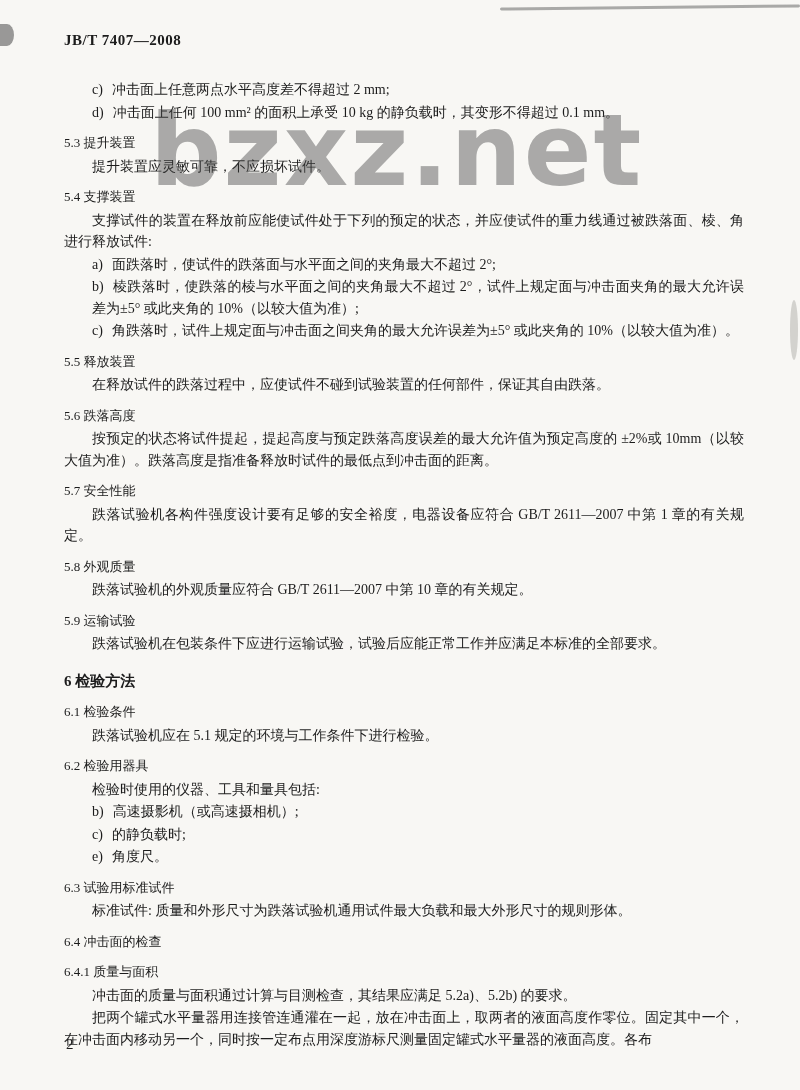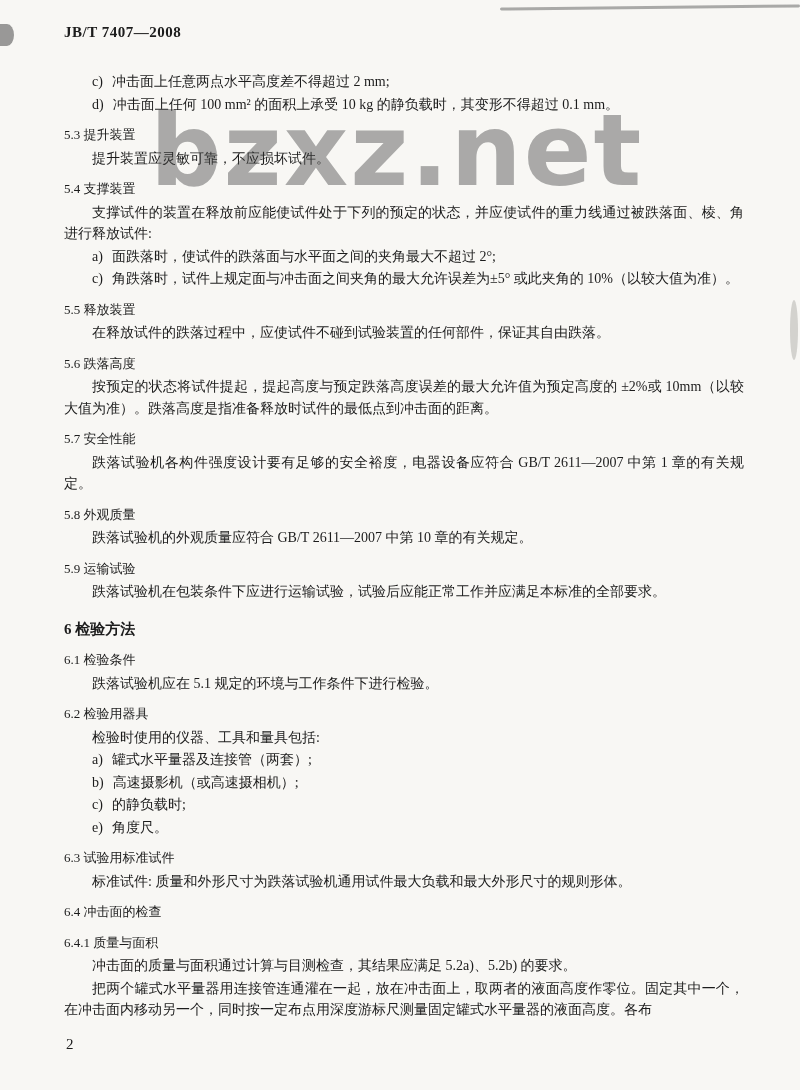--- a/index.html
+++ b/index.html
@@ -7,21 +7,21 @@
     width: 800px; height: 1090px;
     position: relative;
     overflow: hidden;
     background: #f8f7f4;
     font-family: "Liberation Serif", "DejaVu Serif", serif;
     color: #1c1c1c;
   }
   .page {
     position: absolute;
     inset: 0;
-    padding: 24px 56px 0 64px;
+    padding: 32px 56px 0 64px;
     box-sizing: border-box;
     z-index: 1;
   }
   .doc-number {
     font-weight: bold;
     font-size: 15px;
     letter-spacing: 0.5px;
     margin-bottom: 30px;
   }
   #doc-content { font-size: 14px; line-height: 21.5px; }
@@ -89,37 +89,37 @@
 <div class="page">
   <div class="doc-number">JB/T 7407—2008</div>
   <div id="doc-content">
       <div class="line list"><span class="label">c)</span><span> 冲击面上任意两点水平高度差不得超过 2 mm;</span></div>
       <div class="line list"><span class="label">d)</span><span> 冲击面上任何 100 mm² 的面积上承受 10 kg 的静负载时，其变形不得超过 0.1 mm。</span></div>
       <div class="line h2">5.3  提升装置</div>
       <div class="line para">提升装置应灵敏可靠，不应损坏试件。</div>
       <div class="line h2">5.4  支撑装置</div>
       <div class="line para">支撑试件的装置在释放前应能使试件处于下列的预定的状态，并应使试件的重力线通过被跌落面、棱、角进行释放试件:</div>
       <div class="line list"><span class="label">a)</span><span> 面跌落时，使试件的跌落面与水平面之间的夹角最大不超过 2°;</span></div>
+      <div class="line list"><span class="label">b)</span><span> 棱跌落时，使跌落的棱与水平面之间的夹角最大不超过 2°，试件上规定面与冲击面夹角的最大允许误差为±5° 或此夹角的 10%（以较大值为准）;</span></div>
       <div class="line list"><span class="label">c)</span><span> 角跌落时，试件上规定面与冲击面之间夹角的最大允许误差为±5° 或此夹角的 10%（以较大值为准）。</span></div>
       <div class="line h2">5.5  释放装置</div>
       <div class="line para">在释放试件的跌落过程中，应使试件不碰到试验装置的任何部件，保证其自由跌落。</div>
       <div class="line h2">5.6  跌落高度</div>
       <div class="line para">按预定的状态将试件提起，提起高度与预定跌落高度误差的最大允许值为预定高度的 ±2%或 10mm（以较大值为准）。跌落高度是指准备释放时试件的最低点到冲击面的距离。</div>
       <div class="line h2">5.7  安全性能</div>
       <div class="line para">跌落试验机各构件强度设计要有足够的安全裕度，电器设备应符合 GB/T 2611—2007 中第 1 章的有关规定。</div>
       <div class="line h2">5.8  外观质量</div>
       <div class="line para">跌落试验机的外观质量应符合 GB/T 2611—2007 中第 10 章的有关规定。</div>
       <div class="line h2">5.9  运输试验</div>
       <div class="line para">跌落试验机在包装条件下应进行运输试验，试验后应能正常工作并应满足本标准的全部要求。</div>
       <div class="line h1">6  检验方法</div>
       <div class="line h2">6.1  检验条件</div>
       <div class="line para">跌落试验机应在 5.1 规定的环境与工作条件下进行检验。</div>
       <div class="line h2">6.2  检验用器具</div>
       <div class="line para">检验时使用的仪器、工具和量具包括:</div>
-      <div class="line list"><span class="label">a)</span><span> 罐式水平量器及连接管（两套）;</span></div>
       <div class="line list"><span class="label">b)</span><span> 高速摄影机（或高速摄相机）;</span></div>
       <div class="line list"><span class="label">c)</span><span> 的静负载时;</span></div>
       <div class="line list"><span class="label">e)</span><span> 角度尺。</span></div>
       <div class="line h2">6.3  试验用标准试件</div>
       <div class="line para">标准试件: 质量和外形尺寸为跌落试验机通用试件最大负载和最大外形尺寸的规则形体。</div>
       <div class="line h2">6.4  冲击面的检查</div>
       <div class="line h2">6.4.1  质量与面积</div>
       <div class="line para">冲击面的质量与面积通过计算与目测检查，其结果应满足 5.2a)、5.2b) 的要求。</div>
       <div class="line para">把两个罐式水平量器用连接管连通灌在一起，放在冲击面上，取两者的液面高度作零位。固定其中一个，在冲击面内移动另一个，同时按一定布点用深度游标尺测量固定罐式水平量器的液面高度。各布</div>
     </div>

